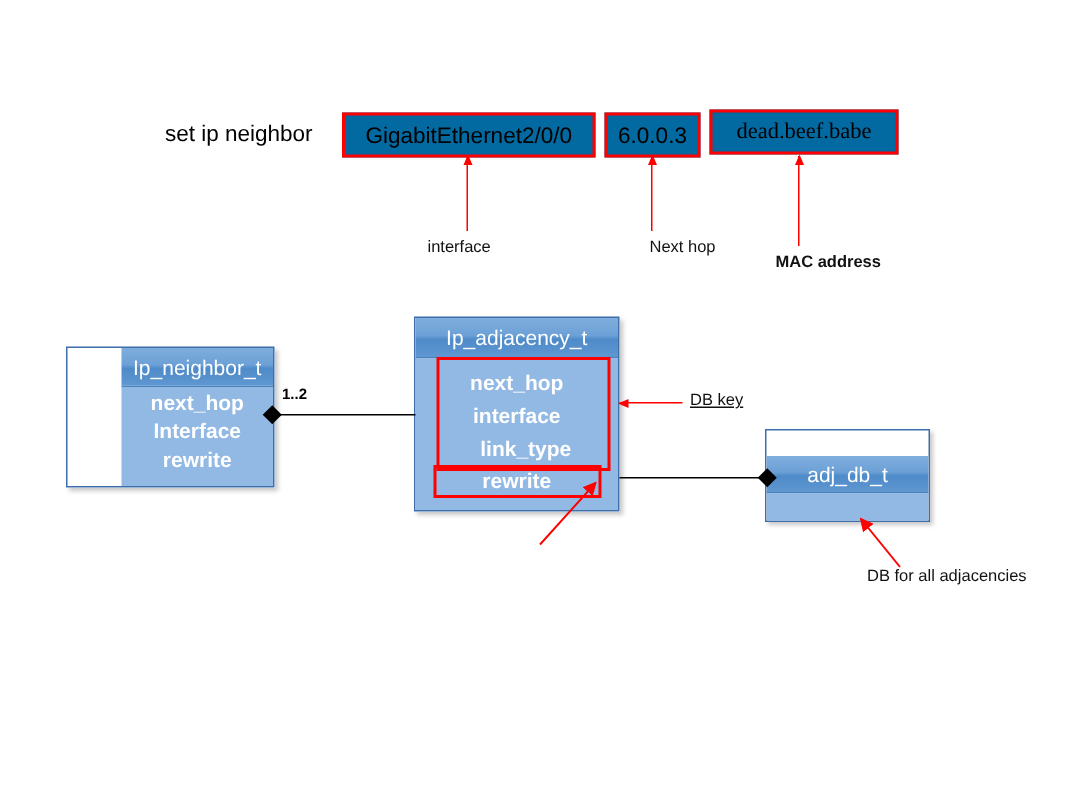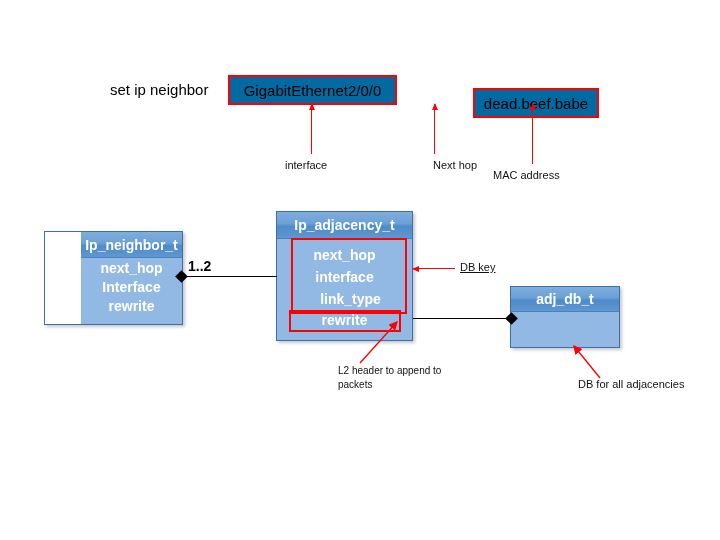--- a/index.html
+++ b/index.html
@@ -89,21 +89,21 @@
     border: 1px solid #3f6fab;
     box-shadow: 2px 2px 3px rgba(0,0,0,0.22);
     overflow: hidden;
   }
   .uml-head {
     box-sizing: border-box;
     width: 100%;
     background: linear-gradient(to bottom, #7faedd 0%, #6ca0d6 45%, #4e8bc9 55%, #5f97d1 100%);
     color: #ffffff;
     font-size: 14px;
-    font-weight: bold;
+    font-weight: normal;
     text-align: center;
     display: flex;
     align-items: center;
     justify-content: center;
     border-bottom: 1px solid #4a82bd;
   }
   .uml-body {
     box-sizing: border-box;
     width: 100%;
     background: #92b9e3;
@@ -125,21 +125,21 @@
   }
   .diamond {
     position: absolute;
     width: 9px;
     height: 9px;
     background: #000000;
     transform: rotate(45deg);
   }
   .mult {
     position: absolute;
-    font-size: 14px;
+    font-size: 10px;
     font-weight: bold;
     color: #000000;
   }
 
   
   .hl {
     position: absolute;
     border: 2px solid #ff0000;
     box-sizing: border-box;
     background: transparent;
@@ -152,31 +152,32 @@
 </style>
 </head>
 <body>
 
 <div id="canvas">
 
   <div class="cmd-label" style="left:110px; top:81px;">set ip neighbor</div>
 
   <div class="cmd-box" style="left:228px; top:75px; width:169px; height:30px;">GigabitEthernet2/0/0</div>
 
-
-  <div class="cmd-box" style="left:473px; top:88px; width:126px; height:30px;">dead.beef.babe</div>
+  <div class="cmd-box" style="left:403px; top:75px; width:64px; height:30px;">6.0.0.3</div>
+
+  <div class="cmd-box" style="left:473px; top:73px; width:126px; height:30px;font-family:Liberation Serif, serif;">dead.beef.babe</div>
 
   <div class="red-arrow-v" style="left:311px; top:104px; height:50px;"></div>
   <div class="note-lg" style="left:285px; top:158px;">interface</div>
 
   <div class="red-arrow-v" style="left:434px; top:104px; height:50px;"></div>
   <div class="note-lg" style="left:397px; top:158px;padding-left:36px;">Next hop</div>
 
   <div class="red-arrow-v" style="left:532px; top:104px; height:60px;"></div>
-  <div class="note-lg" style="left:493px; top:168px;">MAC address</div>
+  <div class="note-lg" style="left:517px; top:168px;font-weight:bold;">MAC address</div>
 
   <div class="uml" style="left:44px; top:231px; width:139px; height:94px;padding-left:36px;">
     <div class="uml-head" style="height:26px;">Ip_neighbor_t</div>
     <div class="uml-body" style="height:67px;">
       <div class="field">next_hop</div>
       <div class="field">Interface</div>
       <div class="field">rewrite</div>
     </div>
   </div>
 
@@ -198,25 +199,23 @@
   <div class="note-lg" style="left:460px; top:260px;text-decoration:underline;">DB key</div>
 
   <svg class="diag-arrow" style="left:335px; top:318px;" width="90" height="50">
     <defs>
       <marker id="ah1" markerWidth="7" markerHeight="7" refX="6" refY="3.5" orient="auto">
         <polygon points="0 0, 7 3.5, 0 7" fill="#ff0000"></polygon>
       </marker>
     </defs>
     <line x1="25" y1="45" x2="62" y2="4" stroke="#ff0000" stroke-width="1.3" marker-end="url(#ah1)"></line>
   </svg>
-  <div class="note" style="left:338px; top:364px; width:145px;">L2 header to append to
-packets</div>
 
   <div class="uml" style="left:510px; top:286px; width:110px; height:62px;">
-    <div class="uml-head" style="height:25px;">adj_db_t</div>
+    <div class="uml-head" style="height:25px;margin-top:17px;">adj_db_t</div>
     <div class="uml-body" style="height:36px;"></div>
   </div>
 
   <svg class="diag-arrow" style="left:560px; top:340px;" width="70" height="45">
     <defs>
       <marker id="ah2" markerWidth="7" markerHeight="7" refX="6" refY="3.5" orient="auto">
         <polygon points="0 0, 7 3.5, 0 7" fill="#ff0000"></polygon>
       </marker>
     </defs>
     <line x1="40" y1="38" x2="14" y2="6" stroke="#ff0000" stroke-width="1.3" marker-end="url(#ah2)"></line>

